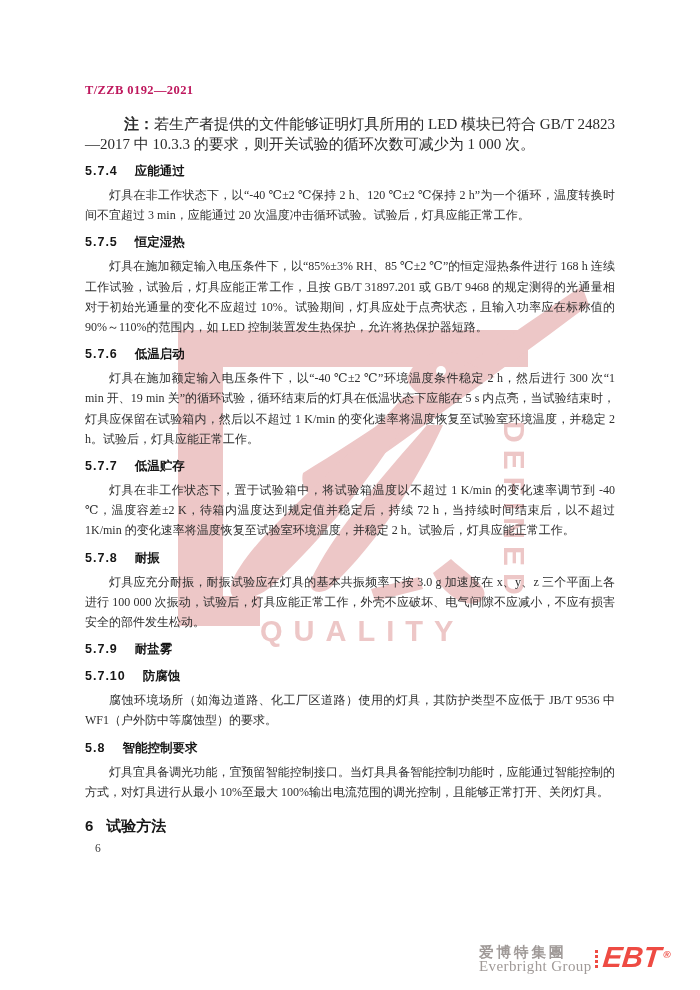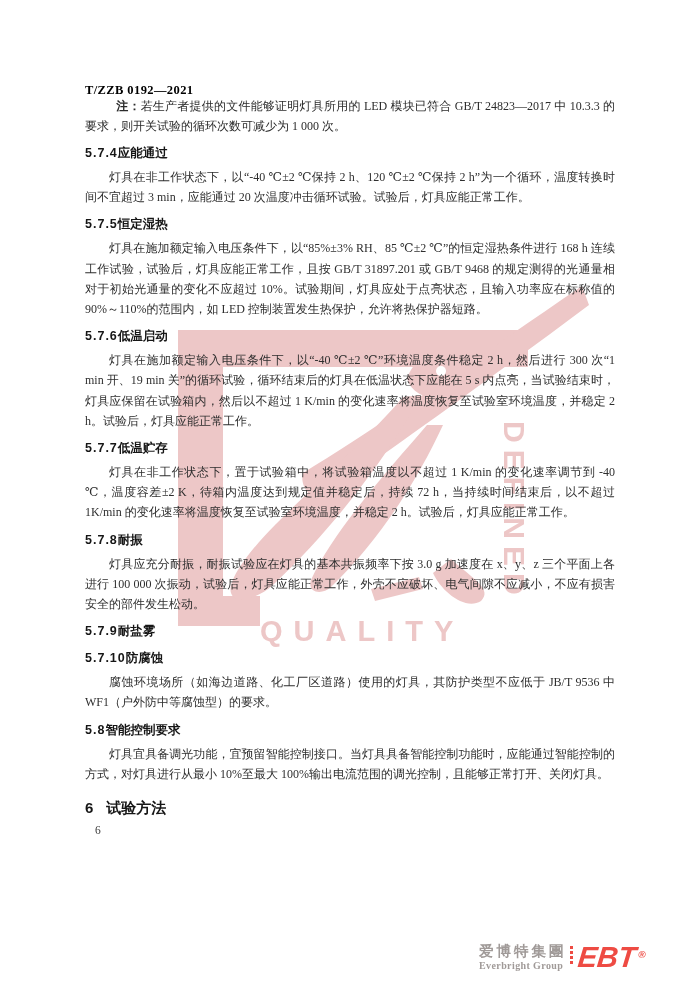--- a/index.html
+++ b/index.html
@@ -24,53 +24,53 @@
   }
   .wm-quality {
     position:absolute; left:260px; top:615px;
     font-family:Liberation Sans, sans-serif;
     font-weight:bold; font-size:29px; letter-spacing:11px;
     color:#edc7c7; white-space:nowrap;
   }
 
   
   .content { position:relative; z-index:1; padding:84px 85px 0 85px; }
-  .doc-code { font-size:12.5px; font-weight:bold; letter-spacing:0.4px; color:#000000; line-height:13px; }
+  .doc-code { font-size:12.5px; font-weight:bold; letter-spacing:0.4px; color:#be185d; line-height:13px; }
 
-  .note { font-size:12px; line-height:19.5px; text-align:justify; text-indent:2.6em; color:#2b2b2b; }
+  .note { margin-top:18px; font-size:15px; line-height:19.5px; text-align:justify; text-indent:2.6em; color:#2b2b2b; }
   .note .note-label { font-weight:bold; }
 
   .sec-heading {
     font-family:"Liberation Sans","DejaVu Sans",sans-serif;
     font-size:12.5px; font-weight:bold; color:#161616;
     margin:7px 0 4px 0; line-height:20px;
   }
-  .sec-heading .sec-num { margin-right:0; letter-spacing:1px; }
+  .sec-heading .sec-num { margin-right:17px; letter-spacing:1px; }
   .sec-body { font-size:12px; line-height:20.2px; text-align:justify; text-indent:2em; color:#2e2e2e; }
 
   .chapter-heading {
     font-family:"Liberation Sans","DejaVu Sans",sans-serif;
     font-size:15px; font-weight:bold; color:#161616;
     margin-top:14px; line-height:20px;
   }
   .chapter-heading .sec-num { margin-right:13px; }
 
   .page-number { margin-top:6px; padding-left:10px; font-size:11.5px; color:#3a3a3a; }
 
   
   .footer-logo {
     position:absolute; left:479px; top:943px; z-index:1;
-    display:flex; align-items:flex-start;
+    display:flex; align-items:center;
   }
   .fl-left { text-align:left; }
   .fl-cn {
     font-size:14.5px; color:#a09a98; letter-spacing:3px;
     line-height:16px; font-weight:bold;
   }
-  .fl-en { font-size:10px; color:#a09a98; letter-spacing:0.4px; line-height:11px; margin-top:1px;font-weight:bold; }
+  .fl-en { font-size:15px; color:#a09a98; letter-spacing:0.4px; line-height:11px; margin-top:1px; }
   .fl-seal { display:flex; flex-direction:column; gap:2px; margin:3px 5px 0 3px; }
   .fl-seal i { display:block; width:3px; height:3px; background:#ee4b43; }
   .fl-ebt {
     font-family:"Liberation Sans","DejaVu Sans",sans-serif;
     font-size:29px; line-height:30px; font-weight:800; font-style:italic;
     color:#ee4b43; transform:skewX(-6deg); margin-top:-1px;
   }
   .fl-ebt sup { font-size:10px; font-style:normal; vertical-align:top; position:relative; top:-2px; left:2px; }
 </style>
 </head>

